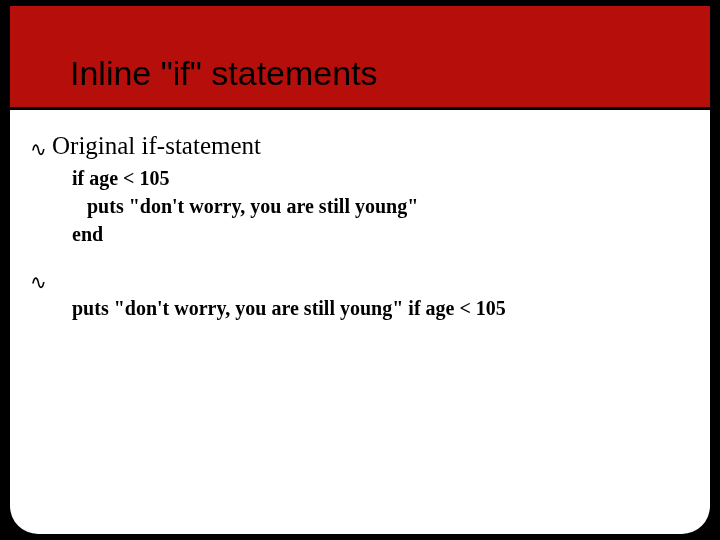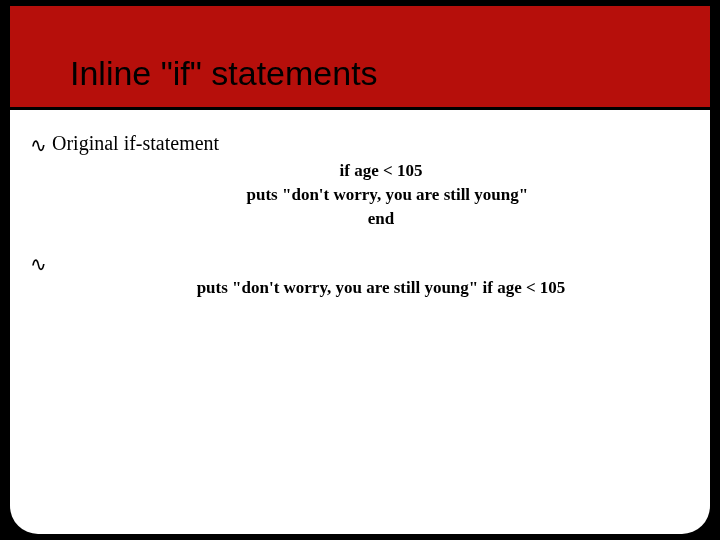--- a/index.html
+++ b/index.html
@@ -41,32 +41,31 @@
     width: 22px;
     flex: 0 0 22px;
     font-family: Arial, sans-serif;
     font-size: 20px;
     color: #000;
     line-height: 1;
     position: relative;
     top: 2px;
   }
   .bullet-text {
-    font-size: 20px;
+    font-size: 25px;
     color: #000;
   }
   .code-block {
     margin: 4px 0 18px 42px;
     font-family: Georgia, 'Times New Roman', serif;
-    font-size: 17px;
+    font-size: 20px;
     font-weight: bold;
     color: #000;
     line-height: 1.4;
     white-space: pre;
-    text-align: center;
   }
   .section2 { margin-top: 22px; }
 </style>
 </head>
 <body>
 
 <div class="slide">
   <div class="title-band">
     <div class="title-text">Inline "if" statements</div>
   </div>

